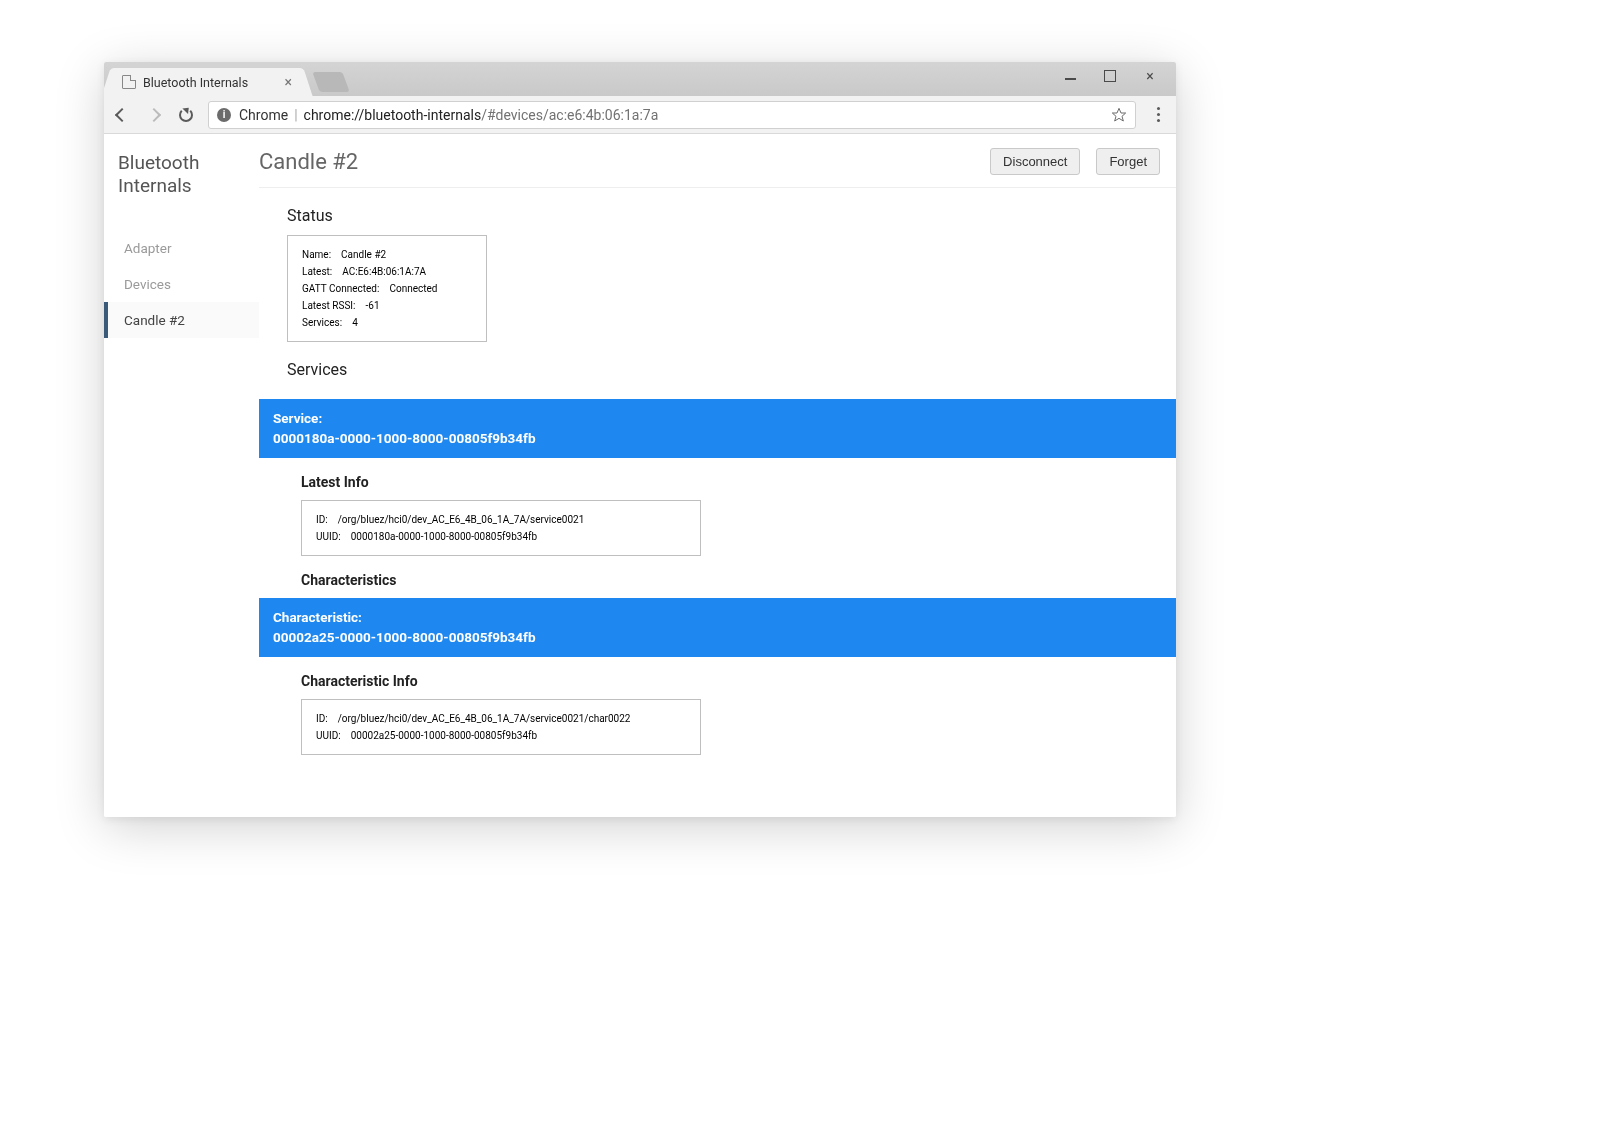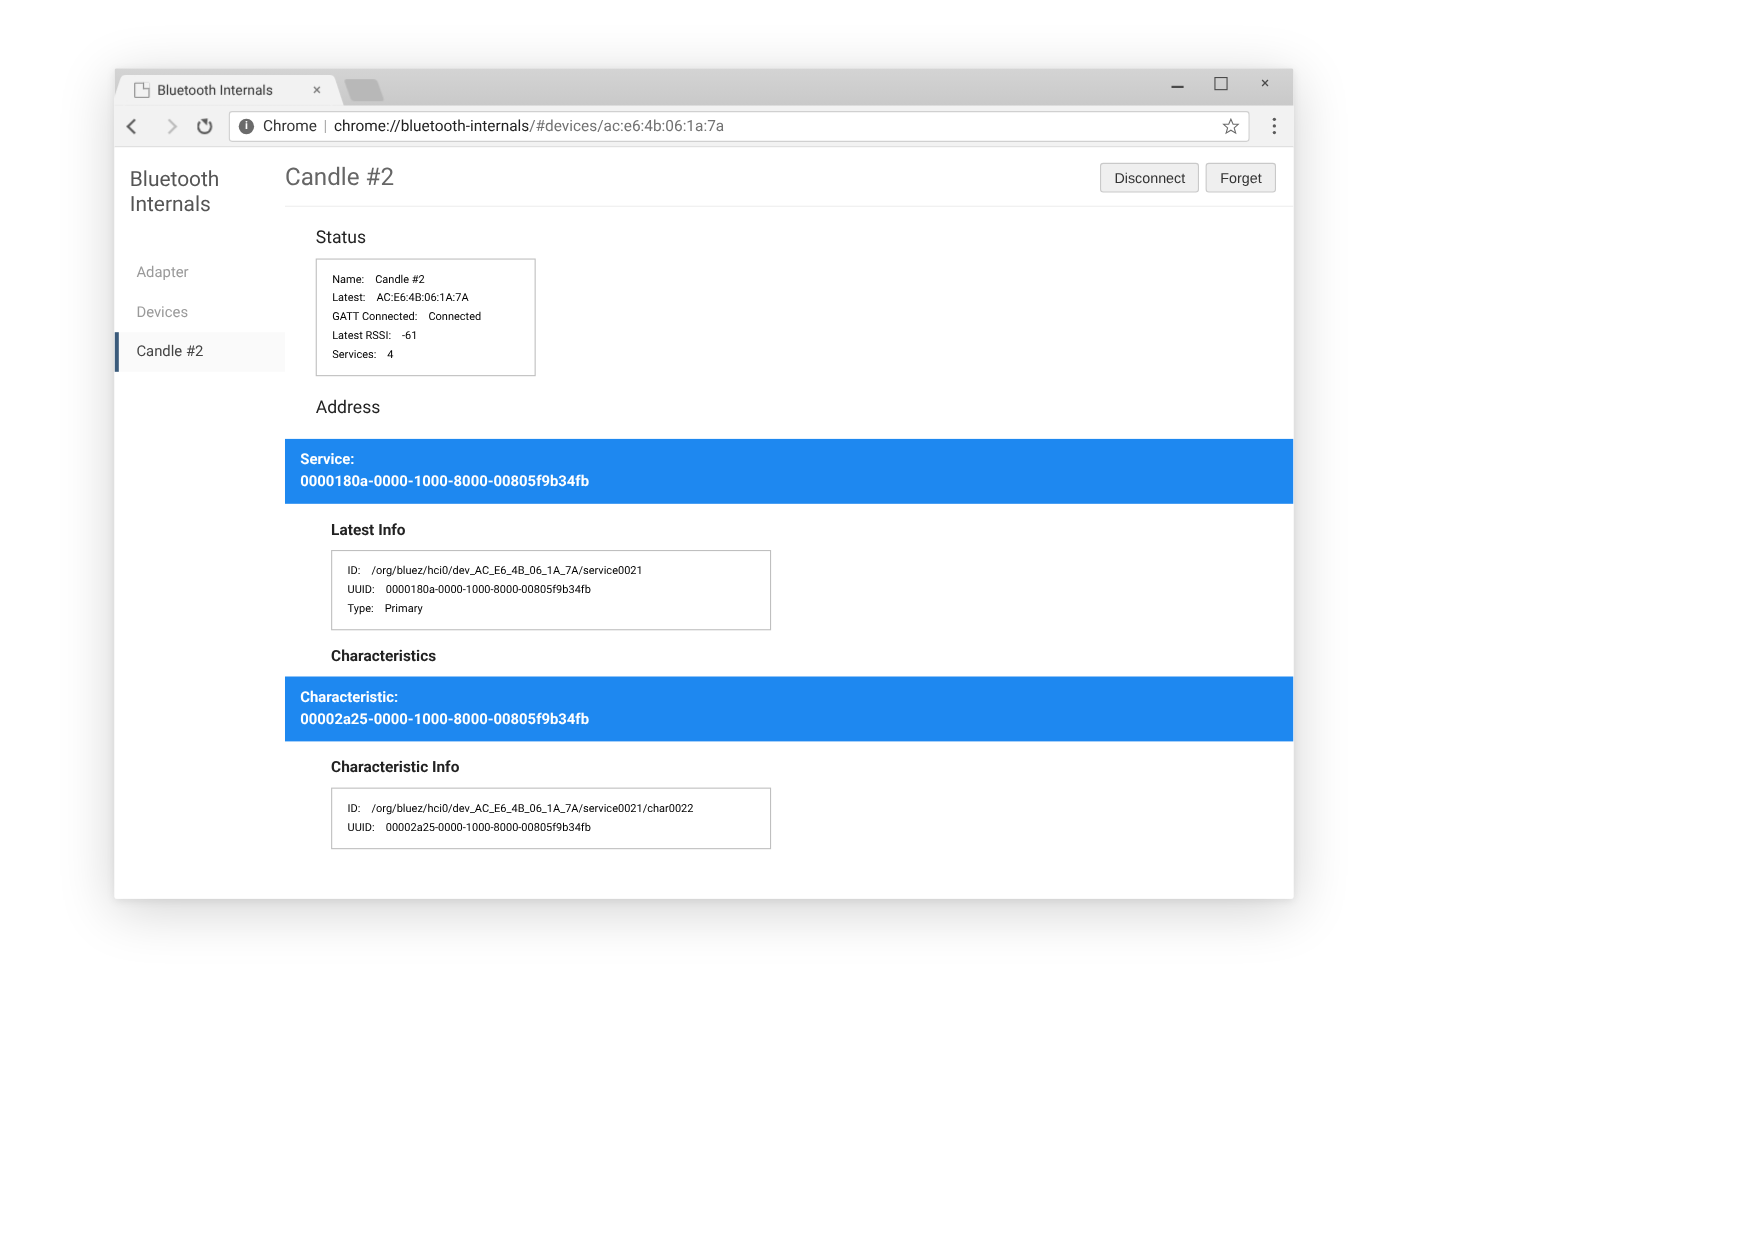--- a/index.html
+++ b/index.html
@@ -124,21 +124,21 @@
       background: #fafafa;
     }
     .main {
       flex: 1; padding: 14px 0 0 0; overflow-y: auto; position: relative;
     }
     .main-header {
       display: flex; align-items: center; padding: 0 16px 12px 0; border-bottom: 1px solid #eee;
       margin-bottom: 18px;
     }
     .page-title { font-size: 22px; color: #666; font-weight: 400; }
-    .header-actions { margin-left: auto; display: flex; gap: 6px; }
+    .header-actions { margin-left: auto; display: flex; gap: 16px; }
     .btn {
       background: #efefef; border: 1px solid #c9c9c9; border-radius: 3px;
       padding: 5px 12px; font-size: 13px; color: #333; cursor: pointer;
     }
     .section { padding: 0 0 18px 28px; }
     .section-h { font-size: 16px; color: #222; margin-bottom: 10px; font-weight: 400;}
     .section-h.bold { font-weight: 700; font-size: 14px; }
     .info-box {
       border: 1px solid #bfbfbf; padding: 10px 14px; display: inline-block; min-width: 200px;
     }
@@ -228,35 +228,34 @@
         <div class="info-box">
           <div class="row"><span class="k">Name:</span><span>Candle #2</span></div>
           <div class="row"><span class="k">Latest:</span><span>AC:E6:4B:06:1A:7A</span></div>
           <div class="row"><span class="k">GATT Connected:</span><span>Connected</span></div>
           <div class="row"><span class="k">Latest RSSI:</span><span>-61</span></div>
           <div class="row"><span class="k">Services:</span><span>4</span></div>
         </div>
       </div>
 
       <div class="section" style="padding-bottom:10px;">
-        <div class="section-h">Address</div>
+        <div class="section-h">Services</div>
       </div>
 
       <div class="section" style="padding-top:0;">
         <div class="blue-band">
           <span>Service:</span><br>
           <span>0000180a-0000-1000-8000-00805f9b34fb</span>
         </div>
 
         <div class="sub">
           <div class="section-h bold">Latest Info</div>
           <div class="info-box">
             <div class="row"><span class="k">ID:</span><span>/org/bluez/hci0/dev_AC_E6_4B_06_1A_7A/service0021</span></div>
             <div class="row"><span class="k">UUID:</span><span>0000180a-0000-1000-8000-00805f9b34fb</span></div>
-            <div class="row"><span class="k">Type:</span><span>Primary</span></div>
           </div>
         </div>
 
         <div class="sub" style="padding-top:16px;">
           <div class="section-h bold">Characteristics</div>
         </div>
 
         <div class="blue-band" style="margin-top:4px;">
           <span>Characteristic:</span><br>
           <span>00002a25-0000-1000-8000-00805f9b34fb</span>

